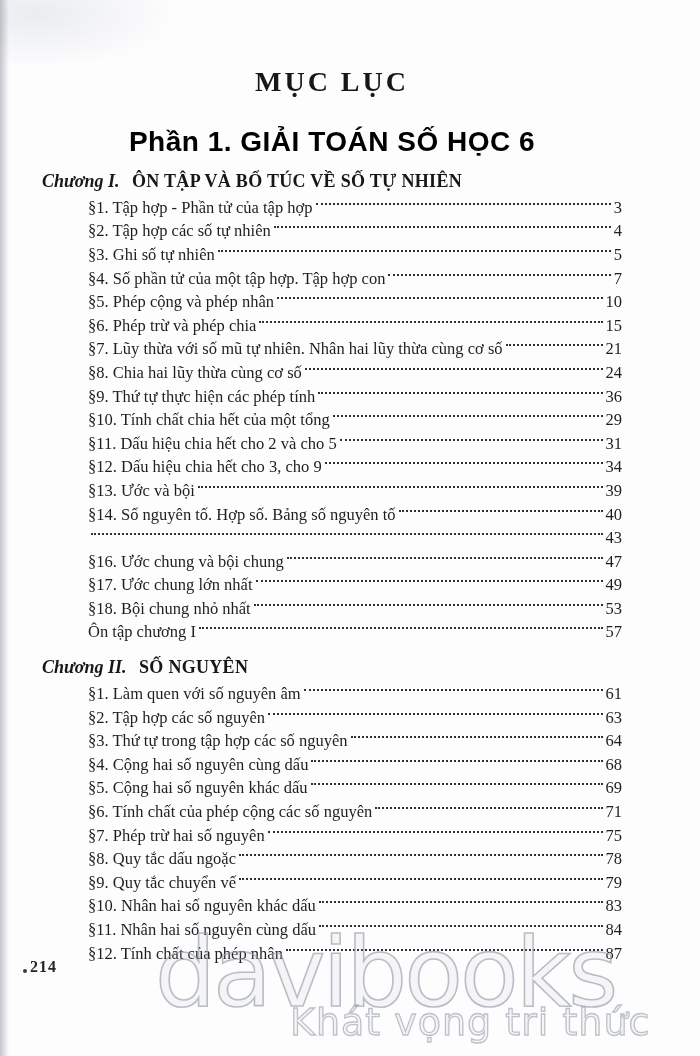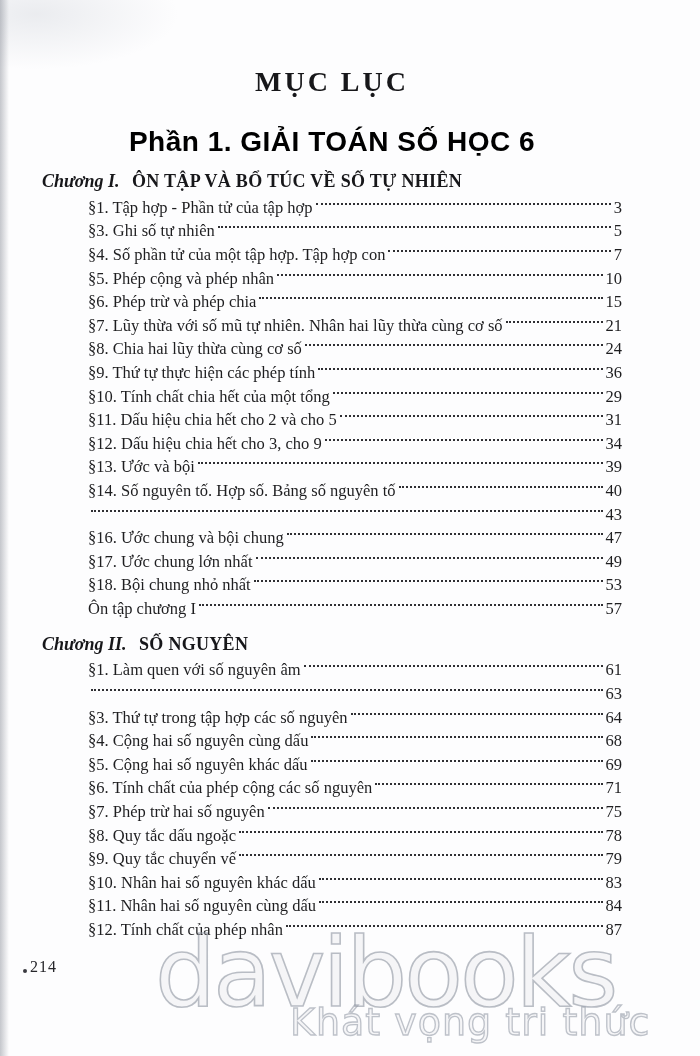--- a/index.html
+++ b/index.html
@@ -60,21 +60,21 @@
     flex: 1 1 auto;
     border-bottom: 2px dotted #2f2f33;
     margin: 0 3px;
     transform: translateY(-4px);
   }
   .entry-page { flex: 0 0 auto; text-align: right; }
   .folio {
     position: absolute;
     left: 30px; top: 958px;
     font-size: 16px;
-    font-weight: normal;
+    font-weight: bold;
     letter-spacing: 1px;
     color: #26262a;
   }
   .folio::before {
     content: "";
     position: absolute; left: -7px; bottom: 3px;
     width: 4px; height: 4px; border-radius: 50%;
     background: #3a3a40;
   }
   .watermark {
@@ -117,20 +117,25 @@
     <h3 class="chapter-heading">
       <span class="chapter-label">Chương I. </span><span class="chapter-title">ÔN TẬP VÀ BỔ TÚC VỀ SỐ TỰ NHIÊN</span>
     </h3>
     <ol class="entries">
   <li class="entry">
     <span class="entry-text">§1. Tập hợp - Phần tử của tập hợp</span>
     <span class="leader"></span>
     <span class="entry-page">3</span>
   </li>
 
+  <li class="entry">
+    <span class="entry-text">§2. Tập hợp các số tự nhiên</span>
+    <span class="leader"></span>
+    <span class="entry-page">4</span>
+  </li>
 
   <li class="entry">
     <span class="entry-text">§3. Ghi số tự nhiên</span>
     <span class="leader"></span>
     <span class="entry-page">5</span>
   </li>
 
   <li class="entry">
     <span class="entry-text">§4. Số phần tử của một tập hợp. Tập hợp con</span>
     <span class="leader"></span>
@@ -233,20 +238,21 @@
       <span class="chapter-label">Chương II. </span><span class="chapter-title">SỐ NGUYÊN</span>
     </h3>
     <ol class="entries">
   <li class="entry">
     <span class="entry-text">§1. Làm quen với số nguyên âm</span>
     <span class="leader"></span>
     <span class="entry-page">61</span>
   </li>
 
   <li class="entry">
+    <span class="entry-text">§2. Tập hợp các số nguyên</span>
     <span class="leader"></span>
     <span class="entry-page">63</span>
   </li>
 
   <li class="entry">
     <span class="entry-text">§3. Thứ tự trong tập hợp các số nguyên</span>
     <span class="leader"></span>
     <span class="entry-page">64</span>
   </li>
 

